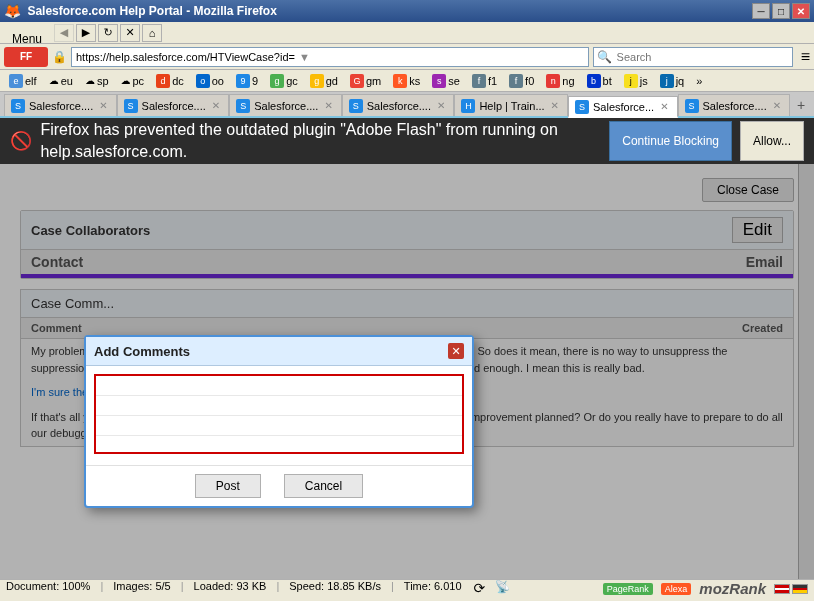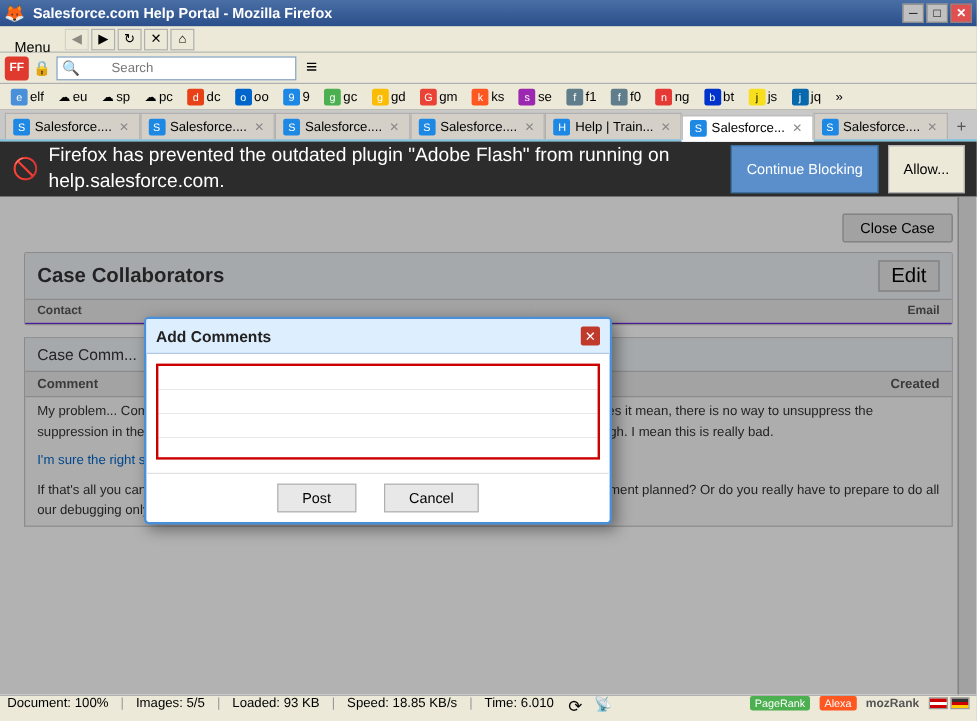--- a/index.html
+++ b/index.html
@@ -32,31 +32,31 @@
       width: 20px; height: 18px; background: #ece9d8; border: 1px solid #b0b0b0;
       display: flex; align-items: center; justify-content: center; cursor: pointer; font-size: 11px;
     }
     .nav-btn:disabled, .nav-btn.disabled { opacity: 0.4; cursor: default; }
 
     
     .address-bar {
       display: flex; align-items: center; background: #ece9d8;
       height: 26px; padding: 2px 4px; gap: 4px; border-bottom: 1px solid #b0b0b0;
     }
-    .address-icon { width: 20px; height: 20px; background: #e0392d; border-radius: 3px; display: flex; align-items: center; justify-content: center; color: white; font-size: 10px; font-weight: bold; }
+    .address-icon { width: 44px; height: 20px; background: #e0392d; border-radius: 3px; display: flex; align-items: center; justify-content: center; color: white; font-size: 10px; font-weight: bold; }
     .address-input {
       flex: 1; height: 20px; border: 1px solid #7f9db9; background: white;
       padding: 0 4px; font-size: 11px; display: flex; align-items: center;
     }
     .address-lock { font-size: 12px; }
     .search-bar {
       display: flex; align-items: center; border: 1px solid #7f9db9; background: white;
       height: 20px; width: 200px; padding: 0 4px;
     }
-    .search-input { border: none; outline: none; font-size: 11px; width: 160px; margin-left: 22px; }
+    .search-input { border: none; outline: none; font-size: 11px; width: 160px; }
     .menu-btn { font-size: 16px; cursor: pointer; margin-left: 4px; }
 
     
     .bookmarks-bar {
       display: flex; align-items: center; background: #ece9d8;
       height: 22px; padding: 0 4px; gap: 2px; border-bottom: 1px solid #b0b0b0; overflow: hidden;
     }
     .bookmark-btn {
       display: flex; align-items: center; gap: 2px; padding: 1px 4px;
       background: #ece9d8; border: 1px solid transparent; cursor: pointer; font-size: 11px;
@@ -109,29 +109,29 @@
       font-size: 12px; cursor: pointer; border-radius: 2px;
     }
     .section-box {
       border: 1px solid #c8c8c8; border-radius: 2px; margin-bottom: 10px;
       background: #f8f8f8;
     }
     .section-header {
       display: flex; align-items: center; justify-content: space-between;
       padding: 6px 10px; border-bottom: 1px solid #c8c8c8; background: #edf2f7;
     }
-    .section-title { font-size: 17px; font-weight: bold; color: #333; }
+    .section-title { font-size: 13px; font-weight: bold; color: #333; }
     .edit-btn {
       background: #e8e8e8; border: 1px solid #b0b0b0; padding: 2px 10px;
       font-size: 17px; cursor: pointer;
     }
     .collab-table { width: 100%; border-collapse: collapse; }
     .collab-table th {
-      text-align: left; padding: 4px 10px; font-size: 10px;
-      background: #eaeaea; border-bottom: 1px solid #6d28d9; color: #555;
+      text-align: left; padding: 4px 10px; font-size: 14px;
+      background: #eaeaea; border-bottom: 4px solid #6d28d9; color: #555;
     }
     .collab-table th:last-child { text-align: right; }
 
     .comments-section { border: 1px solid #c8c8c8; margin-bottom: 10px; background: #f8f8f8; }
     .comments-header { padding: 6px 10px; background: #edf2f7; border-bottom: 1px solid #c8c8c8; }
     .comments-title { font-size: 13px; font-weight: normal; color: #333; }
     .comments-table { width: 100%; border-collapse: collapse; }
     .comments-table th {
       text-align: left; padding: 4px 10px; font-size: 11px;
       background: #eaeaea; border-bottom: 1px solid #c8c8c8; color: #555;
@@ -140,22 +140,22 @@
     .comment-text { font-size: 11px; color: #333; padding: 4px 10px; line-height: 1.5; }
     .comment-link { color: #0066cc; text-decoration: none; }
 
     
     .scroll-area { position: absolute; right: 0; top: 0; bottom: 0; width: 16px; background: #e8e8e8; border-left: 1px solid #b0b0b0; }
 
     
     .modal-overlay {
       position: absolute; top: 0; left: 0; right: 0; bottom: 0;
       background: rgba(0,0,0,0.3); z-index: 100;
-      display: flex; align-items: flex-start; justify-content: flex-start;
-      padding-top: 100px; padding-left: 120px;
+      display: flex; align-items: center; justify-content: flex-start;
+      padding-top: 100px; padding-left: 84px;
     }
     .modal {
       background: white; border: 2px solid #4a90d9; border-radius: 4px;
       width: 390px; box-shadow: 4px 4px 12px rgba(0,0,0,0.4);
     }
     .modal-header {
       display: flex; align-items: center; justify-content: space-between;
       background: #ddeeff; padding: 6px 8px; border-bottom: 1px solid #b0c8e0;
     }
     .modal-title { font-size: 13px; font-weight: bold; color: #222; }
@@ -191,21 +191,21 @@
     .status-item { display: flex; align-items: center; gap: 3px; }
     .status-sep { color: #999; }
     .status-right { margin-left: auto; display: flex; align-items: center; gap: 8px; }
     .pagerank-badge {
       background: #4caf50; color: white; font-size: 9px; padding: 1px 4px; border-radius: 2px;
     }
     .alexa-badge {
       background: #ff5722; color: white; font-size: 9px; padding: 1px 4px; border-radius: 2px;
     }
     .mozrank-badge {
-      font-size: 10px; font-weight: bold; color: #555;
+      font-size: 15px; font-weight: bold; color: #555; font-style: italic;
     }
     .flag-icons { display: flex; gap: 2px; }
     .flag { width: 16px; height: 10px; display: inline-block; }
     .flag-us { background: linear-gradient(#cc0000 33%, white 33%, white 66%, #cc0000 66%); border: 1px solid #999; }
     .flag-de { background: linear-gradient(#333 33%, #cc0000 33%, #cc0000 66%, #ffcc00 66%); border: 1px solid #999; }
   </style>
 </head>
 <body>
 
 <div class="title-bar">
@@ -227,20 +227,24 @@
     <div class="nav-btn">▶</div>
     <div class="nav-btn">↻</div>
     <div class="nav-btn">✕</div>
     <div class="nav-btn">⌂</div>
   </div>
 </div>
 
 <div class="address-bar">
   <div class="address-icon">FF</div>
   <span class="address-lock">🔒</span>
+  <div class="address-input">
+    <span>https://help.salesforce.com/HTViewCase?id=</span>
+    <span style="margin-left:4px; color:#888;">▼</span>
+  </div>
   <div class="search-bar">
     <span style="color:#888; margin-right:4px;">🔍</span>
     <input class="search-input" type="text" placeholder="Search" style="">
   </div>
   <span class="menu-btn">≡</span>
 </div>
 
 <div class="bookmarks-bar">
   <button class="bookmark-btn"><span class="bk-icon">e</span>elf</button>
   <button class="bookmark-btn"><span style="font-size:10px">☁</span>eu</button>

